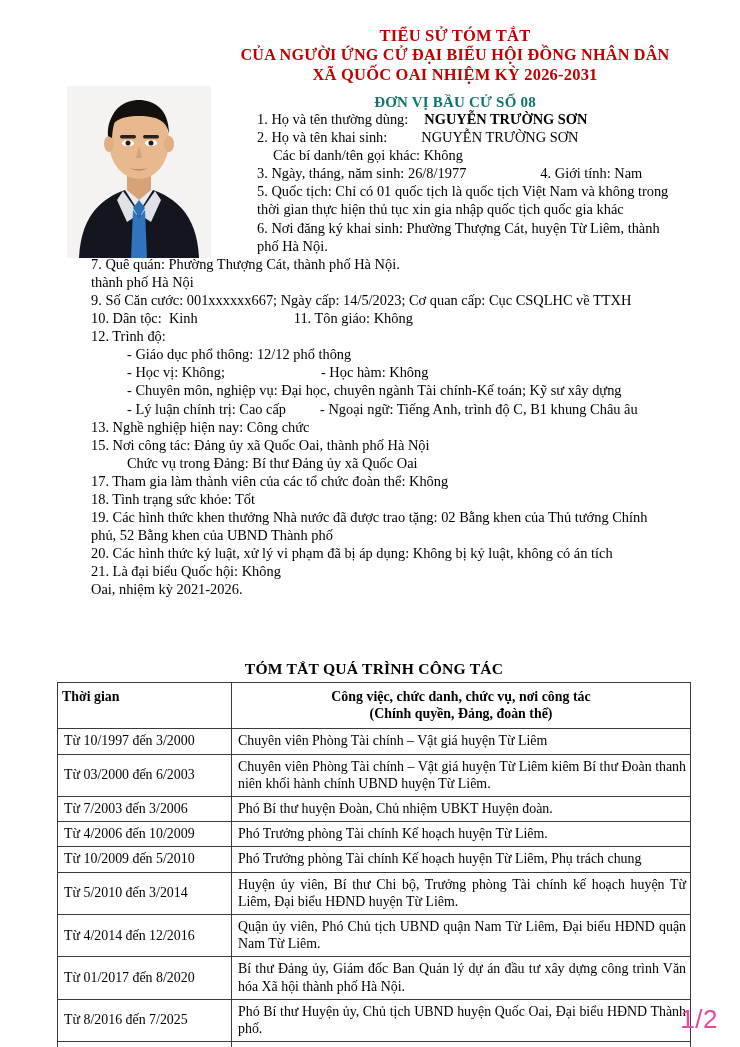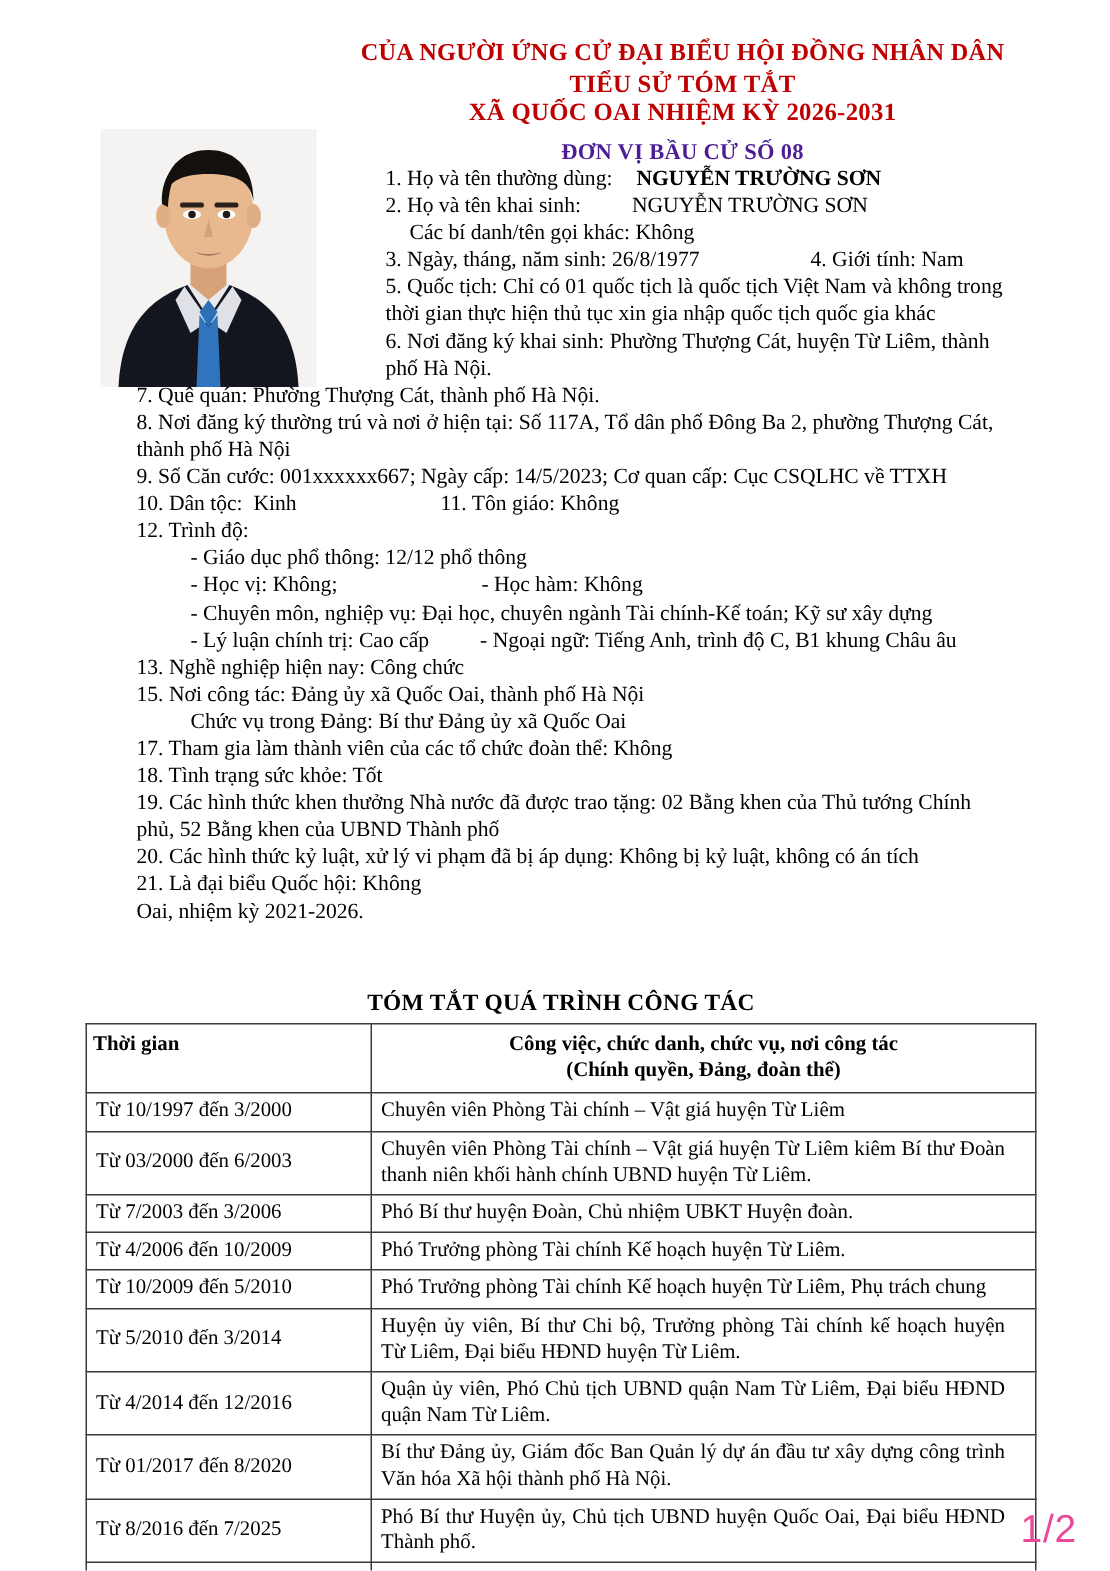--- a/index.html
+++ b/index.html
@@ -34,21 +34,21 @@
     color: #c00000;
     font-weight: bold;
     font-size: 16.5px;
     line-height: 19.5px;
     letter-spacing: 0.2px;
     white-space: nowrap;
   }
   .title-line.l2 { font-size: 16.2px; }
   .subunit {
     margin-top: 9px;
-    color: #4c1d95;
+    color: #0f766e;
     font-weight: bold;
     font-size: 15px;
     letter-spacing: 0.2px;
   }
 
   
   .portrait {
     position: absolute;
     left: 67px;
     top: 86px;
@@ -96,21 +96,21 @@
     left: 57px;
     top: 682px;
     width: 634px;
     border-collapse: collapse;
     font-size: 13.9px;
     line-height: 17.2px;
   }
   table.career th,
   table.career td {
     border: 1px solid #3a3a3a;
-    padding: 3px 20px 4px 6px;
+    padding: 3px 4px 4px 6px;
     vertical-align: top;
   }
   table.career th {
     font-weight: bold;
     text-align: center;
     padding: 5px 4px 6px 4px;
   }
   table.career .c-time {
     width: 163px;
     white-space: nowrap;
@@ -136,22 +136,22 @@
     font-family: "Liberation Sans", sans-serif;
     letter-spacing: 0.5px;
   }
 </style>
 </head>
 <body>
 
 <div class="page">
 
   <div class="header">
+    <div class="title-line">TIỂU SỬ TÓM TẮT</div>
     <div class="title-line l2">CỦA NGƯỜI ỨNG CỬ ĐẠI BIỂU HỘI ĐỒNG NHÂN DÂN</div>
-    <div class="title-line">TIỂU SỬ TÓM TẮT</div>
     <div class="title-line">XÃ QUỐC OAI NHIỆM KỲ 2026-2031</div>
     <div class="subunit">ĐƠN VỊ BẦU CỬ SỐ 08</div>
   </div>
 
   <div class="portrait">
     <svg viewBox="0 0 144 172" preserveAspectRatio="xMidYMid slice">
       <rect x="0" y="0" width="144" height="172" fill="#f4f3f1"></rect>
 
       <path d="M12 172 C14 128 36 112 58 104 L86 104 C108 112 130 128 132 172 Z" fill="#14161f"></path>
 
@@ -189,21 +189,20 @@
   <div class="body-text">
     <div class="ln indent"><span>1. Họ và tên thường dùng:</span><span class="tabgap-sm"></span><span class="b">NGUYỄN TRƯỜNG SƠN</span></div>
     <div class="ln indent"><span>2. Họ và tên khai sinh:</span><span class="tabgap"></span><span>NGUYỄN TRƯỜNG SƠN</span></div>
     <div class="ln indent"><span class="tabgap-sm"></span><span>Các bí danh/tên gọi khác: Không</span></div>
     <div class="ln indent"><span>3. Ngày, tháng, năm sinh:</span> <span>26/8/1977</span><span class="tabgap-lg"></span><span>4. Giới tính:</span> <span>Nam</span></div>
     <div class="ln indent">5. Quốc tịch: Chỉ có 01 quốc tịch là quốc tịch Việt Nam và không trong</div>
     <div class="ln indent">thời gian thực hiện thủ tục xin gia nhập quốc tịch quốc gia khác</div>
     <div class="ln indent">6. Nơi đăng ký khai sinh: Phường Thượng Cát, huyện Từ Liêm, thành</div>
     <div class="ln indent">phố Hà Nội.</div>
     <div class="ln">7. Quê quán: Phường Thượng Cát, thành phố Hà Nội.</div>
-    <div class="ln">8. Nơi đăng ký thường trú và nơi ở hiện tại: Số 117A, Tổ dân phố Đông Ba 2, phường Thượng Cát,</div>
     <div class="ln">thành phố Hà Nội</div>
     <div class="ln">9. Số Căn cước: 001xxxxxx667; Ngày cấp: 14/5/2023; Cơ quan cấp: Cục CSQLHC về TTXH</div>
     <div class="ln"><span>10. Dân tộc:  Kinh</span><span class="tabgap-xl"></span><span>11. Tôn giáo: Không</span></div>
     <div class="ln">12. Trình độ:</div>
     <div class="ln sub">- Giáo dục phổ thông: 12/12 phổ thông</div>
     <div class="ln sub"><span>- Học vị: Không;</span><span class="tabgap-xl"></span><span>- Học hàm: Không</span></div>
     <div class="ln sub">- Chuyên môn, nghiệp vụ: Đại học, chuyên ngành Tài chính-Kế toán; Kỹ sư xây dựng</div>
     <div class="ln sub"><span>- Lý luận chính trị: Cao cấp</span><span class="tabgap"></span><span>- Ngoại ngữ: Tiếng Anh, trình độ C, B1 khung Châu âu</span></div>
     <div class="ln">13. Nghề nghiệp hiện nay: Công chức</div>
     <div class="ln">15. Nơi công tác: Đảng ủy xã Quốc Oai, thành phố Hà Nội</div>

